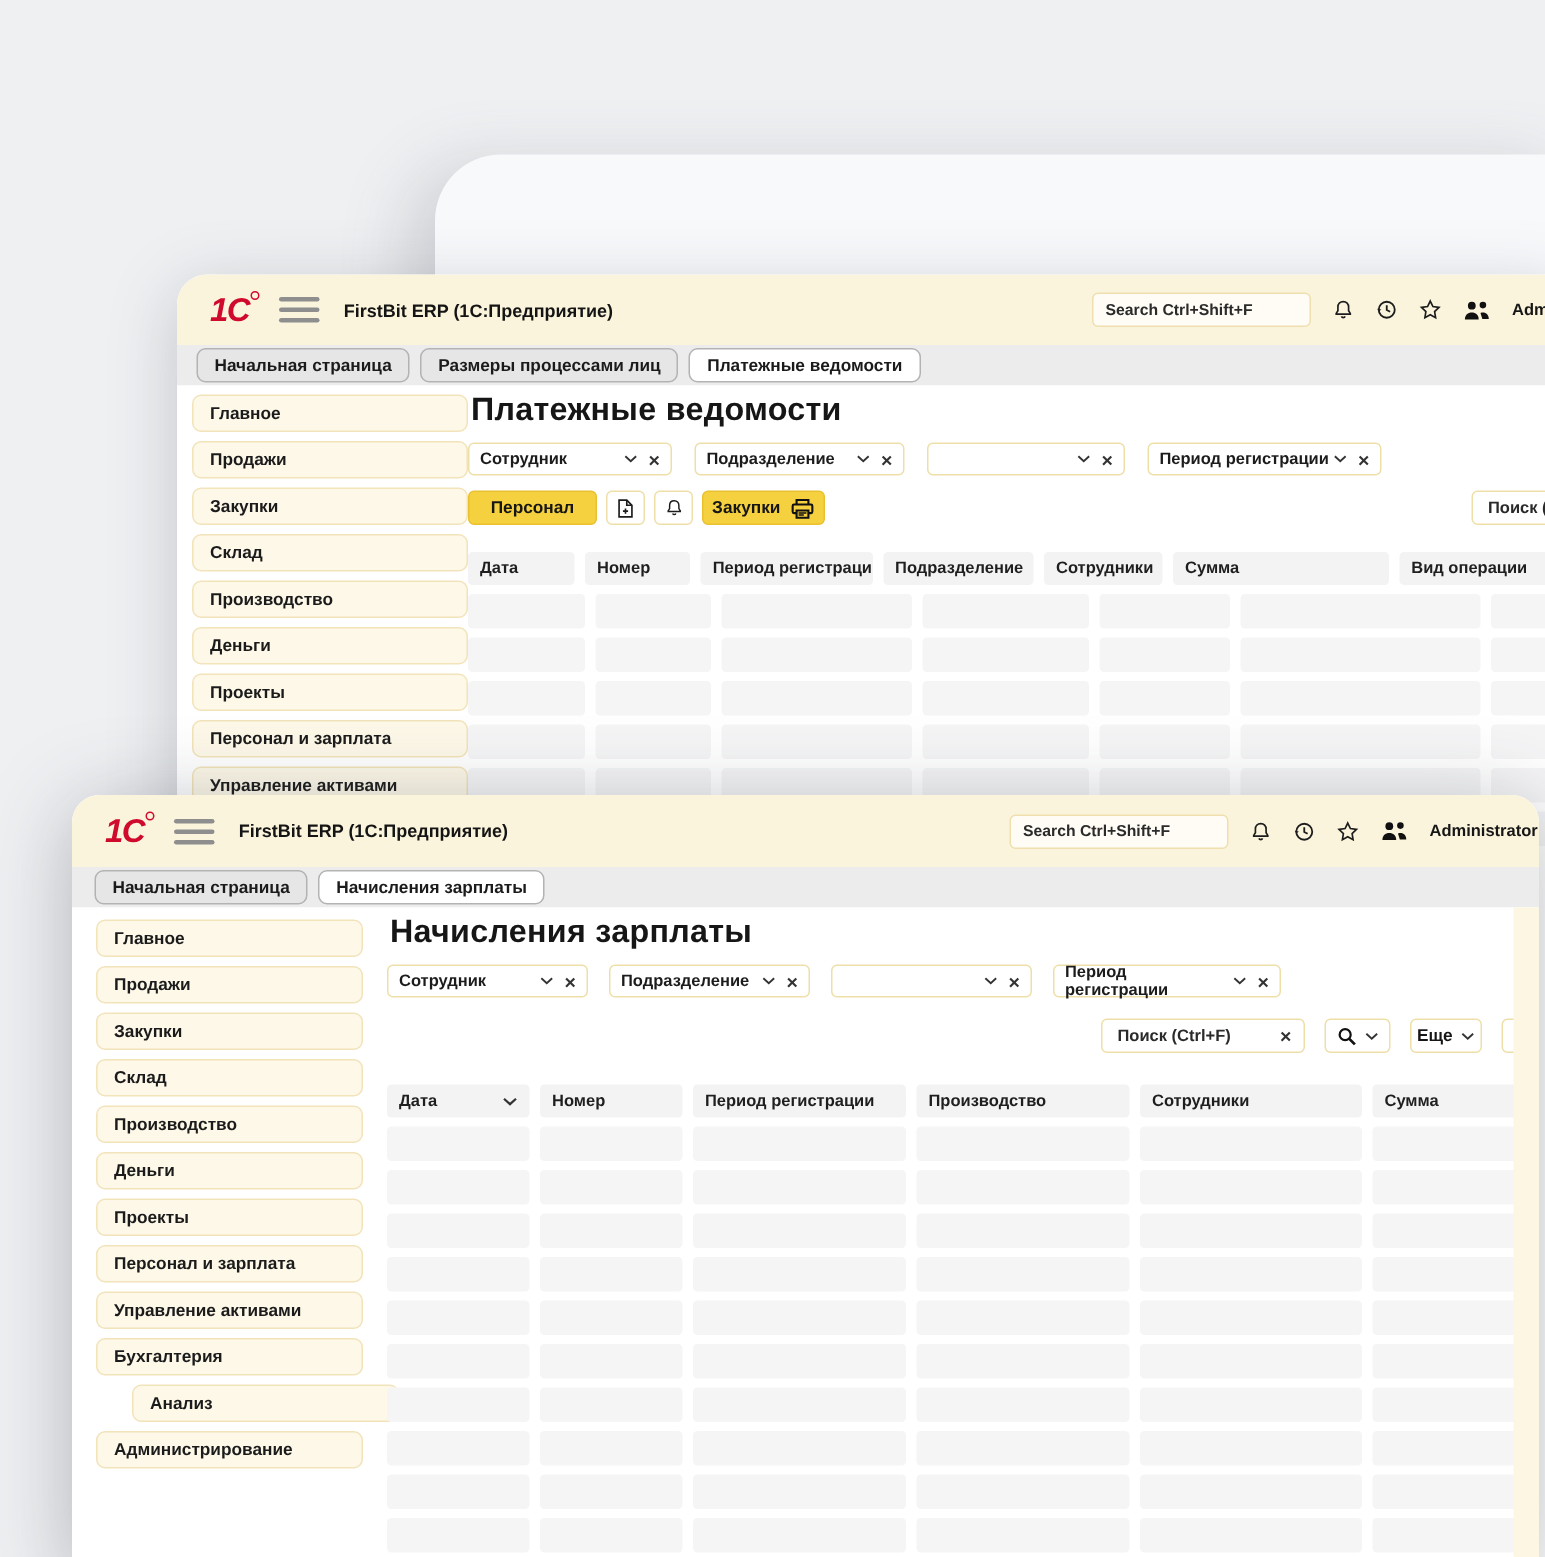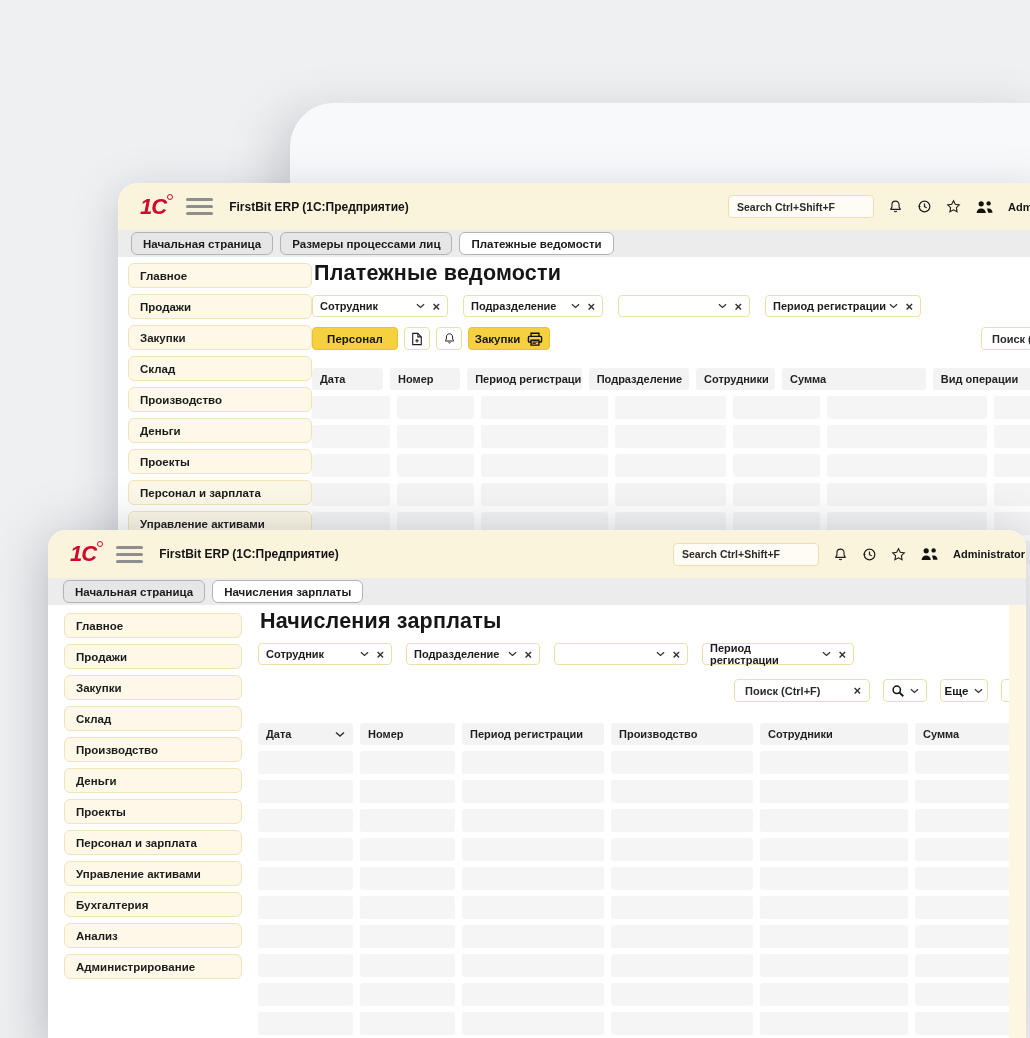--- a/index.html
+++ b/index.html
@@ -317,21 +317,21 @@
       <div class="side-item" style="width:154px;">Главное</div>
       <div class="side-item" style="width:154px;">Продажи</div>
       <div class="side-item" style="width:154px;">Закупки</div>
       <div class="side-item" style="width:154px;">Склад</div>
       <div class="side-item" style="width:154px;">Производство</div>
       <div class="side-item" style="width:154px;">Деньги</div>
       <div class="side-item" style="width:154px;">Проекты</div>
       <div class="side-item" style="width:154px;">Персонал и зарплата</div>
       <div class="side-item" style="width:154px;">Управление активами</div>
       <div class="side-item" style="width:154px;">Бухгалтерия</div>
-      <div class="side-item" style="width:154px;">Анализ</div>
+      <div class="side-item" style="width:154px;margin-left:24px;">Анализ</div>
       <div class="side-item" style="width:154px;">Администрирование</div>
 
     </div>
 
     <div class="main" style="padding:4px 0 0 14px;">
       <div class="page-title" style="margin-left:2px;">Начисления зарплаты</div>
 
       <div class="filters" style="gap:14px;">
         <div class="filter" style="width:134px;">
           <span>Сотрудник</span>

